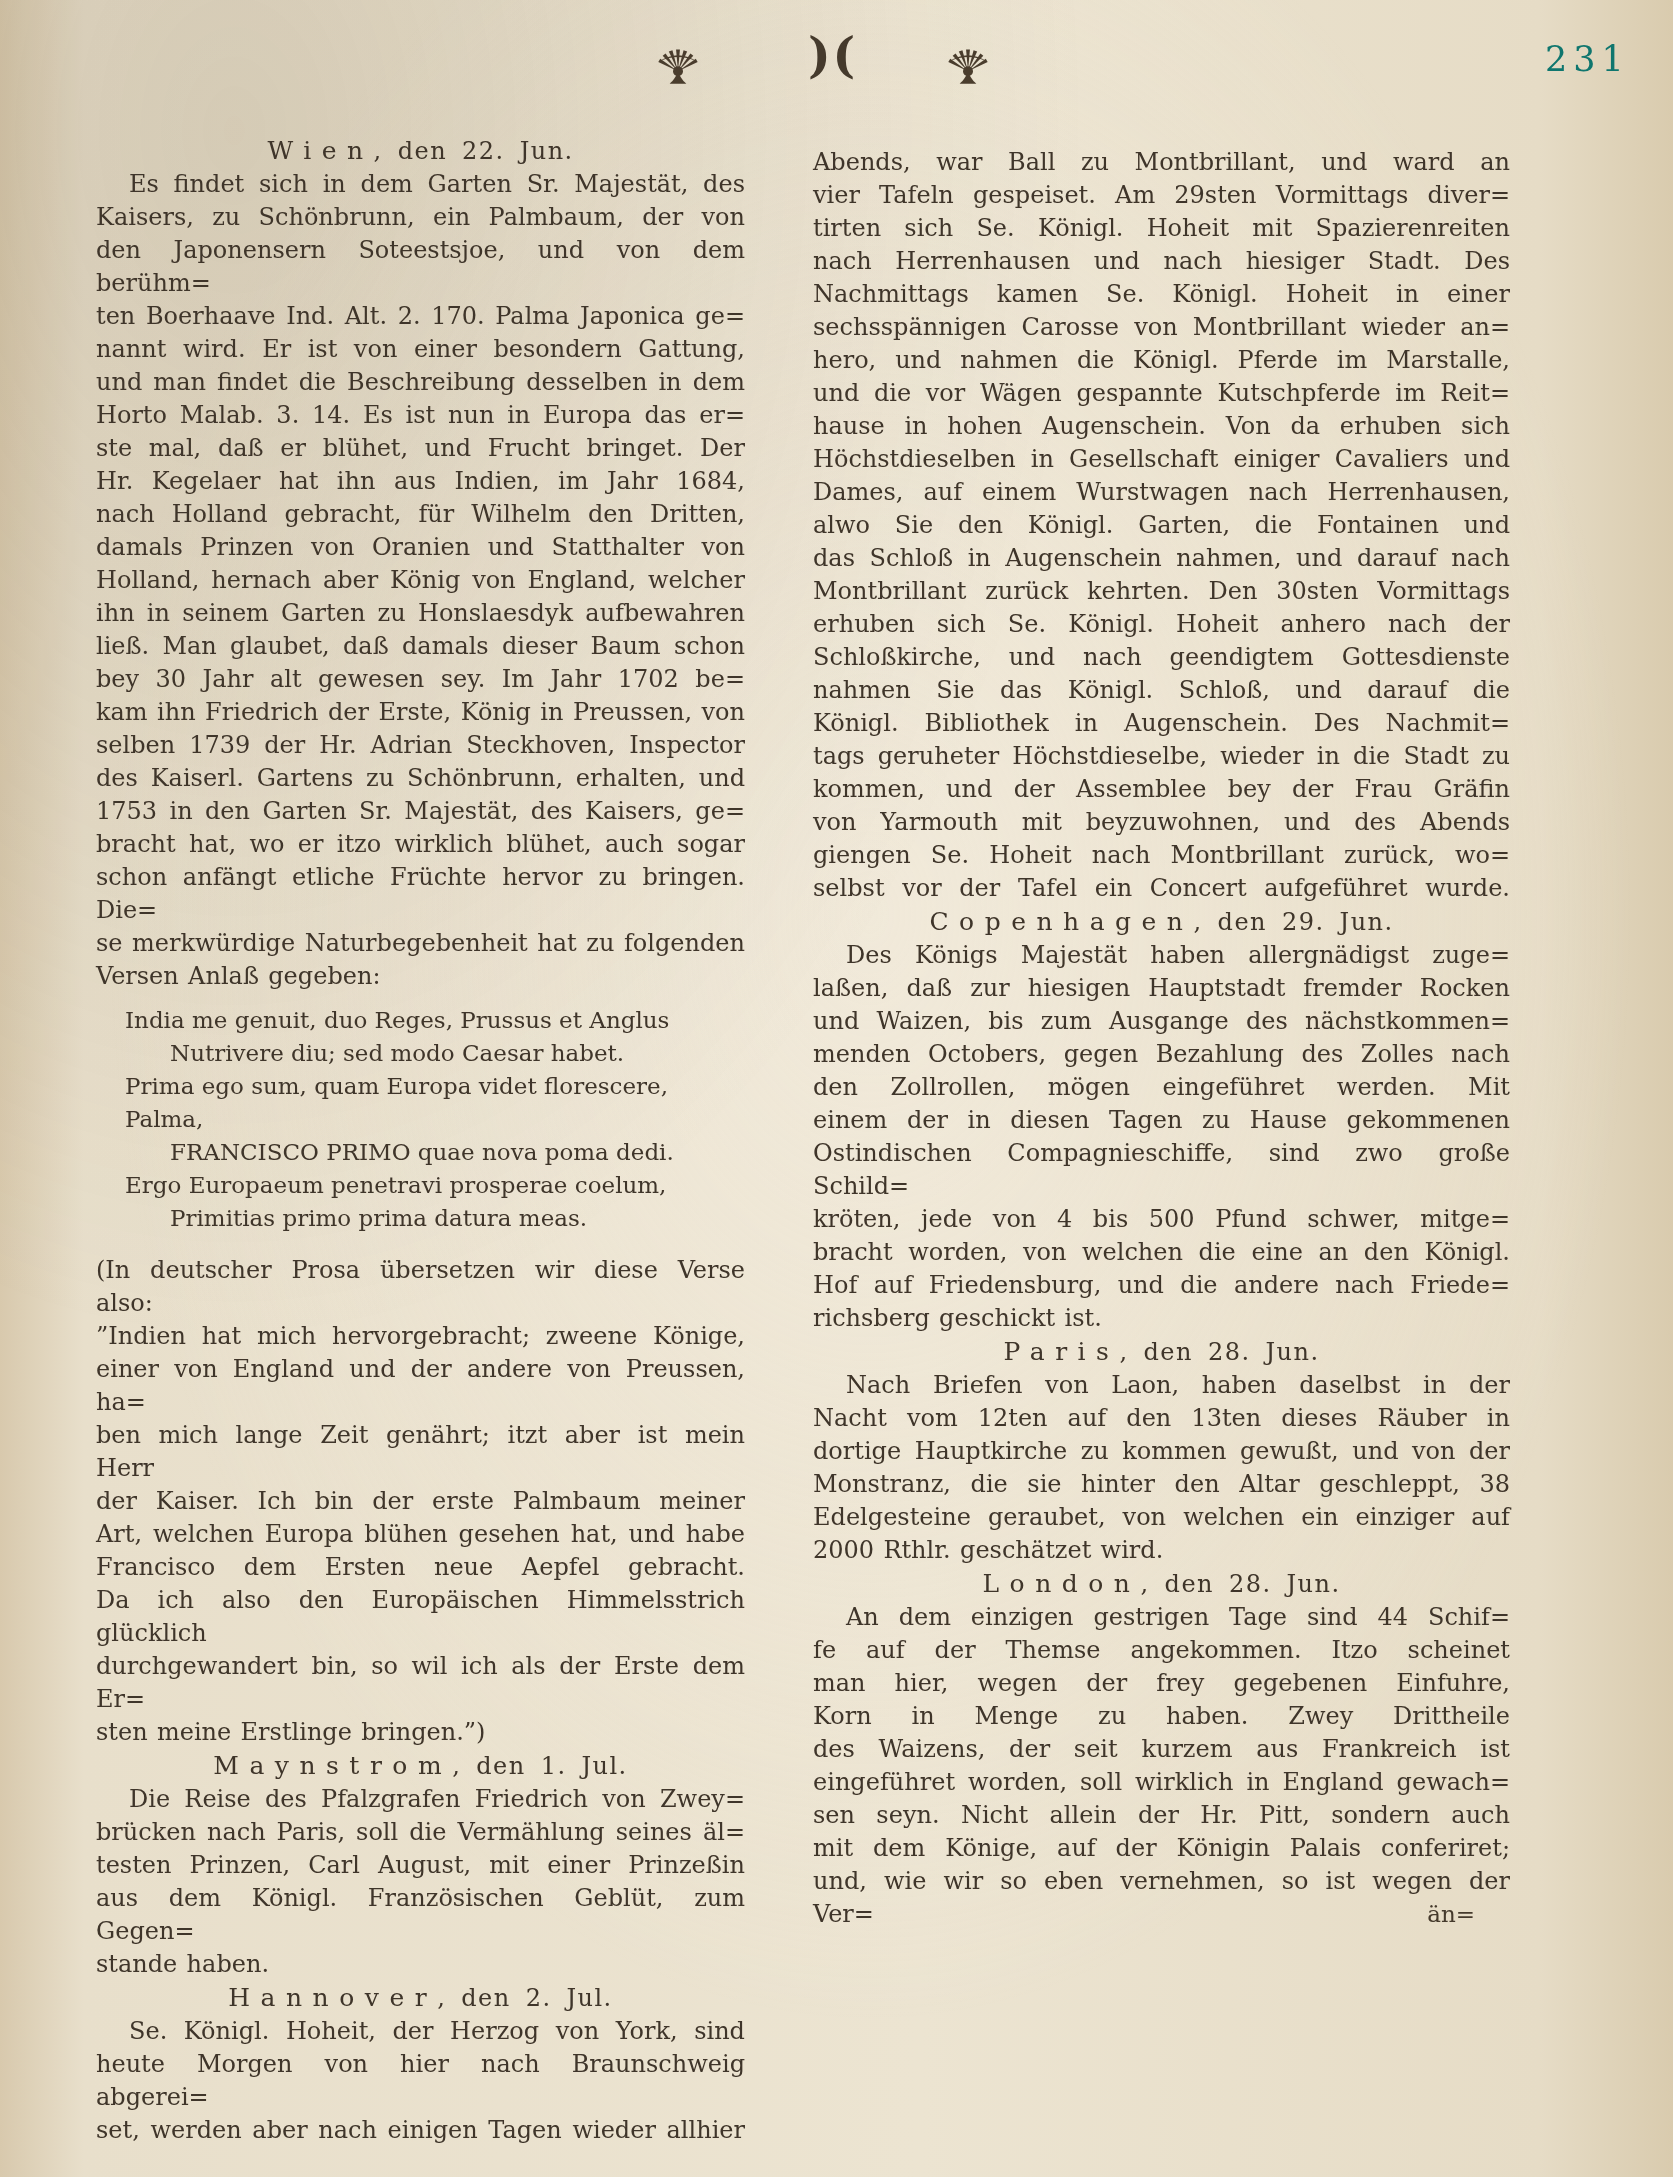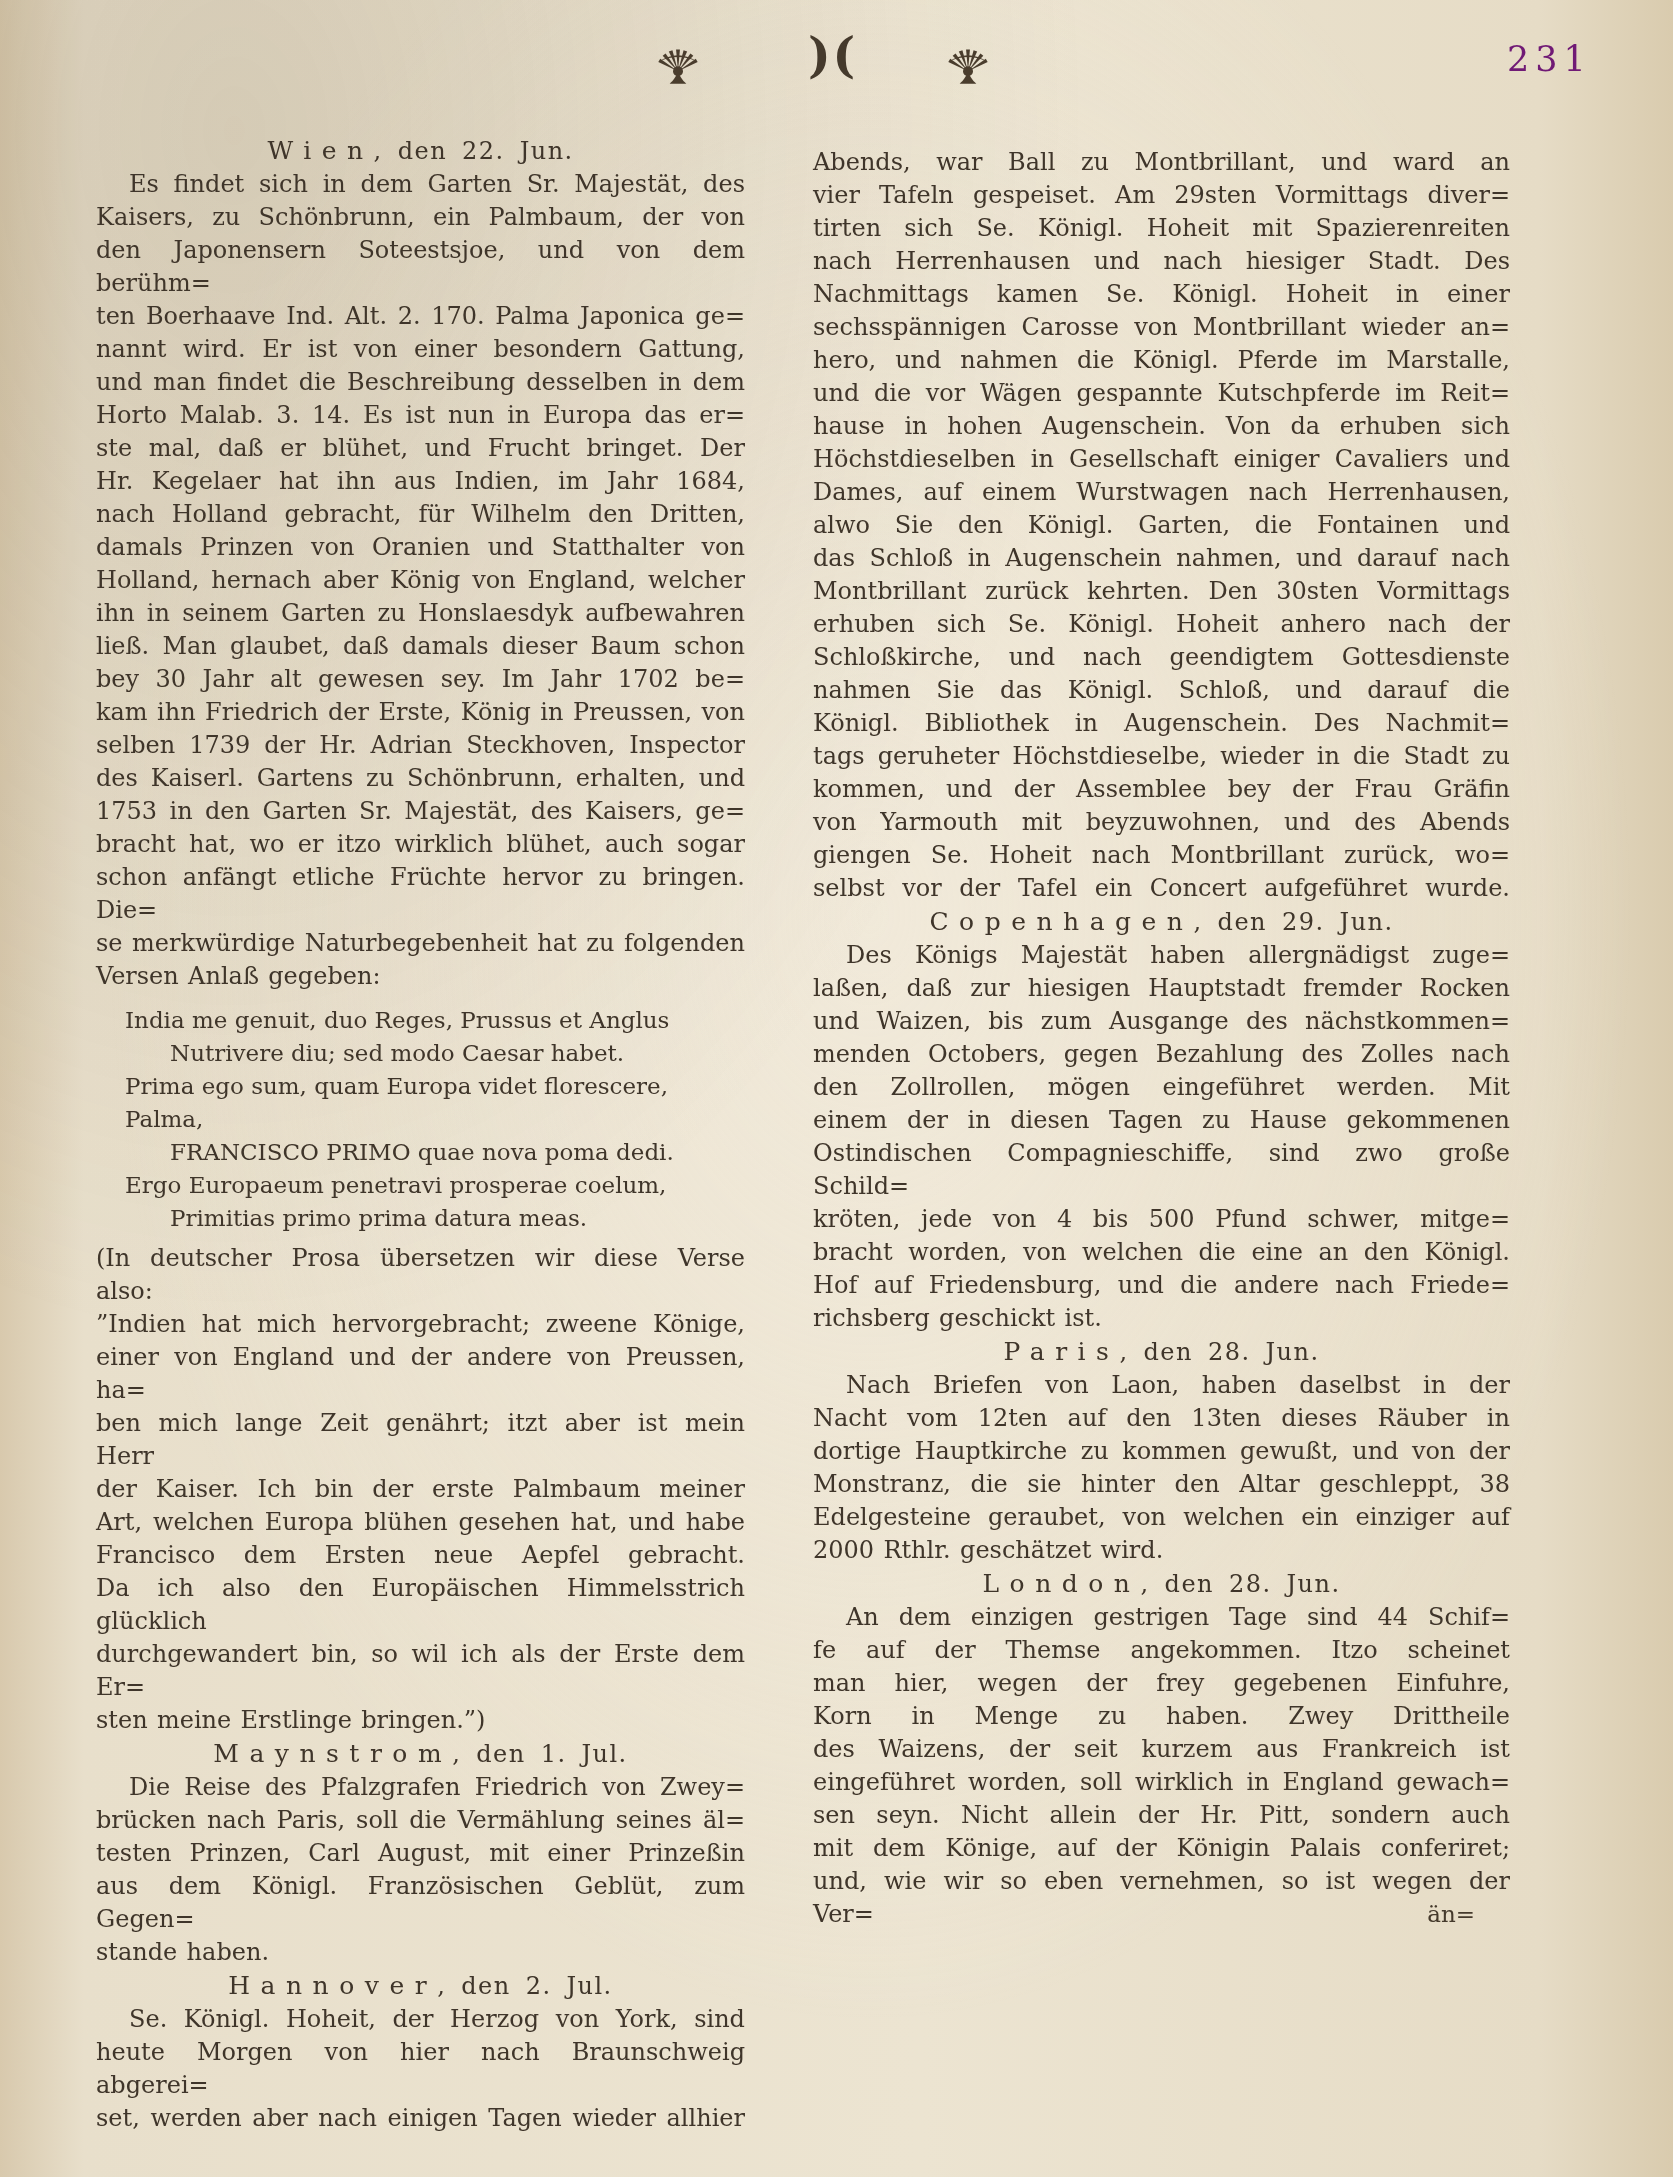--- a/index.html
+++ b/index.html
@@ -17,37 +17,37 @@
   .sheet{position:absolute;inset:0;}
   
   .fleuron{position:absolute;width:50px;height:53px;}
   .fleuron-1{left:653px;top:38px;}
   .fleuron-2{left:943px;top:38px;}
   .printers-mark{
     position:absolute;left:794px;top:24px;width:77px;text-align:center;
     font-size:48px;font-weight:bold;line-height:62px;color:#453a2c;letter-spacing:1.7px;
   }
   .page-number{
-    position:absolute;left:1507px;top:39px;width:111px;
-    font-size:35px;letter-spacing:6px;color:#701a75;
+    position:absolute;left:1545px;top:39px;width:111px;
+    font-size:35px;letter-spacing:6px;color:#0f766e;
   }
   
   .col{position:absolute;top:134px;font-size:24px;line-height:33px;}
   .col-left{left:96px;width:649px;}
   .col-right{left:813px;width:697px;margin-top:12px;}
   .line{
     text-align:justify;text-align-last:justify;
     word-spacing:1.7px;white-space:normal;
   }
   .line.short{text-align-last:left;}
   .line.indent{text-indent:33px;}
   .heading{text-align:center;line-height:33px;}
   .heading .place{letter-spacing:.42em;font-size:25px;}
   .heading .rest{letter-spacing:.06em;word-spacing:6px;}
-  .verse{margin:11px 0 7px 0;padding-left:29px;font-size:23px;}
+  .verse{margin:11px 0 19px 0;padding-left:29px;font-size:23px;}
   .vline{text-align:left;line-height:33px;}
   .vline.lvl1{padding-left:45px;}
   
   .catchword{
     position:absolute;left:1381px;top:1901px;width:94px;text-align:right;
     font-size:23px;color:#453a2c;
   }
 </style>
 </head>
 <body>

